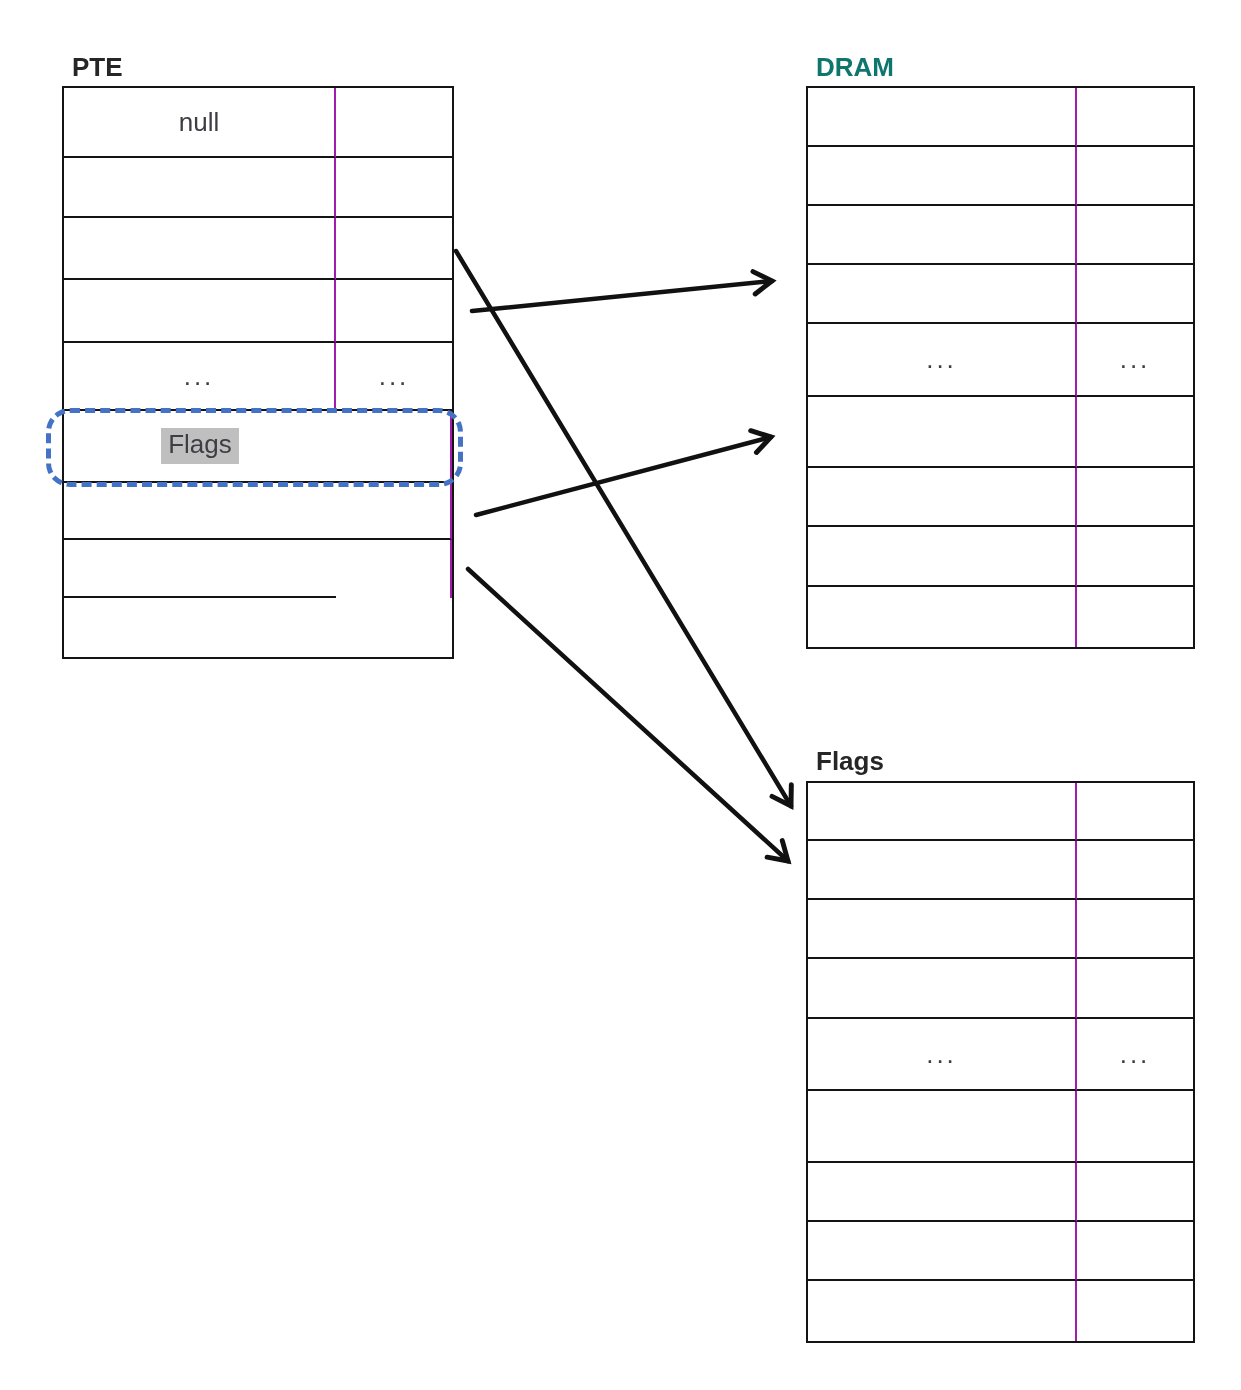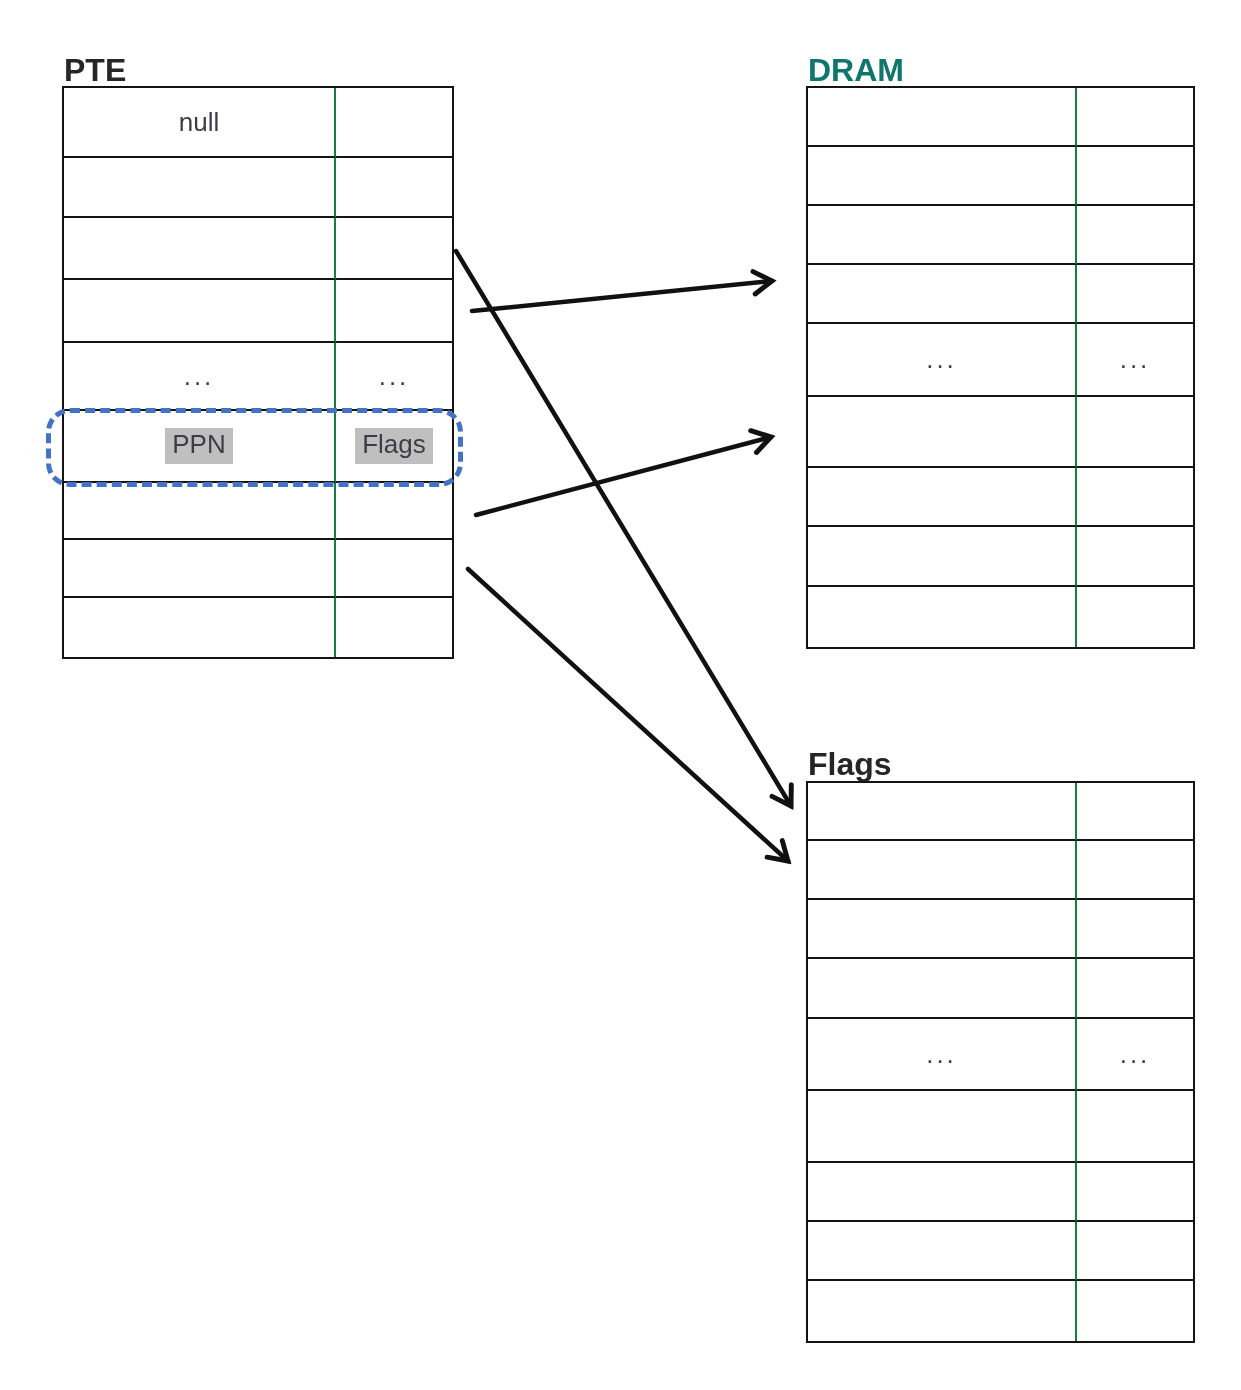--- a/index.html
+++ b/index.html
@@ -1,34 +1,34 @@
 <!DOCTYPE html>
 <html><head>
 <meta charset="utf-8">
 <style>
   html,body{margin:0;padding:0;background:#ffffff;}
   body{width:1241px;height:1390px;position:relative;font-family:"Liberation Sans",sans-serif;overflow:hidden;}
   .canvas{position:absolute;left:0;top:0;width:1241px;height:1390px;}
 
-  .table-label{position:absolute;font-size:32px;font-weight:700;color:#262626;line-height:1;}
+  .table-label{position:absolute;font-size:26px;font-weight:700;color:#262626;line-height:1;margin-left:8px;}
   .lbl-pte{left:64px;top:54px;}
   .lbl-dram{left:808px;top:54px;}
   .lbl-disk{left:808px;top:748px;}
 
   .vtable{position:absolute;display:grid;border:2px solid #141414;box-sizing:border-box;background:#ffffff;}
   .pte {left:62px; top:86px; width:392px;grid-template-columns:272px 1fr;
         grid-template-rows:70px 60px 62px 63px 68px 72px 57px 58px 59px;}
   .dram{left:806px;top:86px; width:389px;grid-template-columns:269px 1fr;
         grid-template-rows:59px 59px 59px 59px 73px 71px 59px 60px 60px;}
   .disk{left:806px;top:781px;width:389px;grid-template-columns:269px 1fr;
         grid-template-rows:58px 59px 59px 60px 72px 72px 59px 59px 60px;}
 
   .cell{border-bottom:2px solid #141414;box-sizing:border-box;display:flex;
         align-items:center;justify-content:center;font-size:26px;color:#3d3d45;}
-  .c1{border-right:2px solid #15803d;}
+  .c1{border-right:2px solid #a21caf;}
   .bb0{border-bottom:none;}
   .dots{letter-spacing:3px;}
   .hl{background:#bfbfbf;padding:2px 7px 4px 7px;line-height:1.15;}
 
   .arrows-layer{position:absolute;left:0;top:0;pointer-events:none;}
   .arrow-line{stroke:#111111;stroke-width:4.5;stroke-linecap:round;fill:none;}
 
   .pte-highlight{position:absolute;left:46px;top:408px;width:417px;height:79px;
         border:5px dashed #4472C4;border-radius:24px;box-sizing:border-box;pointer-events:none;}
 </style>
@@ -45,23 +45,20 @@
     <div class="cell c1" style="color: rgb(61, 61, 69);">null</div>
     <div class="cell c2" style="color: rgb(61, 61, 69);"></div>
     <div class="cell c1" style="color: rgb(61, 61, 69);"></div>
     <div class="cell c2" style="color: rgb(61, 61, 69);"></div>
     <div class="cell c1" style="color: rgb(61, 61, 69);"></div>
     <div class="cell c2" style="color: rgb(61, 61, 69);"></div>
     <div class="cell c1" style="color: rgb(61, 61, 69);"></div>
     <div class="cell c2" style="color: rgb(61, 61, 69);"></div>
     <div class="cell c1 dots" style="color: rgb(61, 61, 69);">...</div>
     <div class="cell c2 dots" style="color: rgb(61, 61, 69);">...</div>
-    <div class="cell c1" style="color: rgb(61, 61, 69);">
-        <span class="hl" style="background: rgb(191, 191, 191);">PPN</span>
-      </div>
     <div class="cell c2" style="color: rgb(61, 61, 69);">
         <span class="hl" style="background: rgb(191, 191, 191);">Flags</span>
       </div>
     <div class="cell c1" style="color: rgb(61, 61, 69);"></div>
     <div class="cell c2" style="color: rgb(61, 61, 69);"></div>
     <div class="cell c1" style="color: rgb(61, 61, 69);"></div>
     <div class="cell c2" style="color: rgb(61, 61, 69);"></div>
     <div class="cell c1 bb0" style="color: rgb(61, 61, 69);"></div>
     <div class="cell c2 bb0" style="color: rgb(61, 61, 69);"></div>
   </div>

